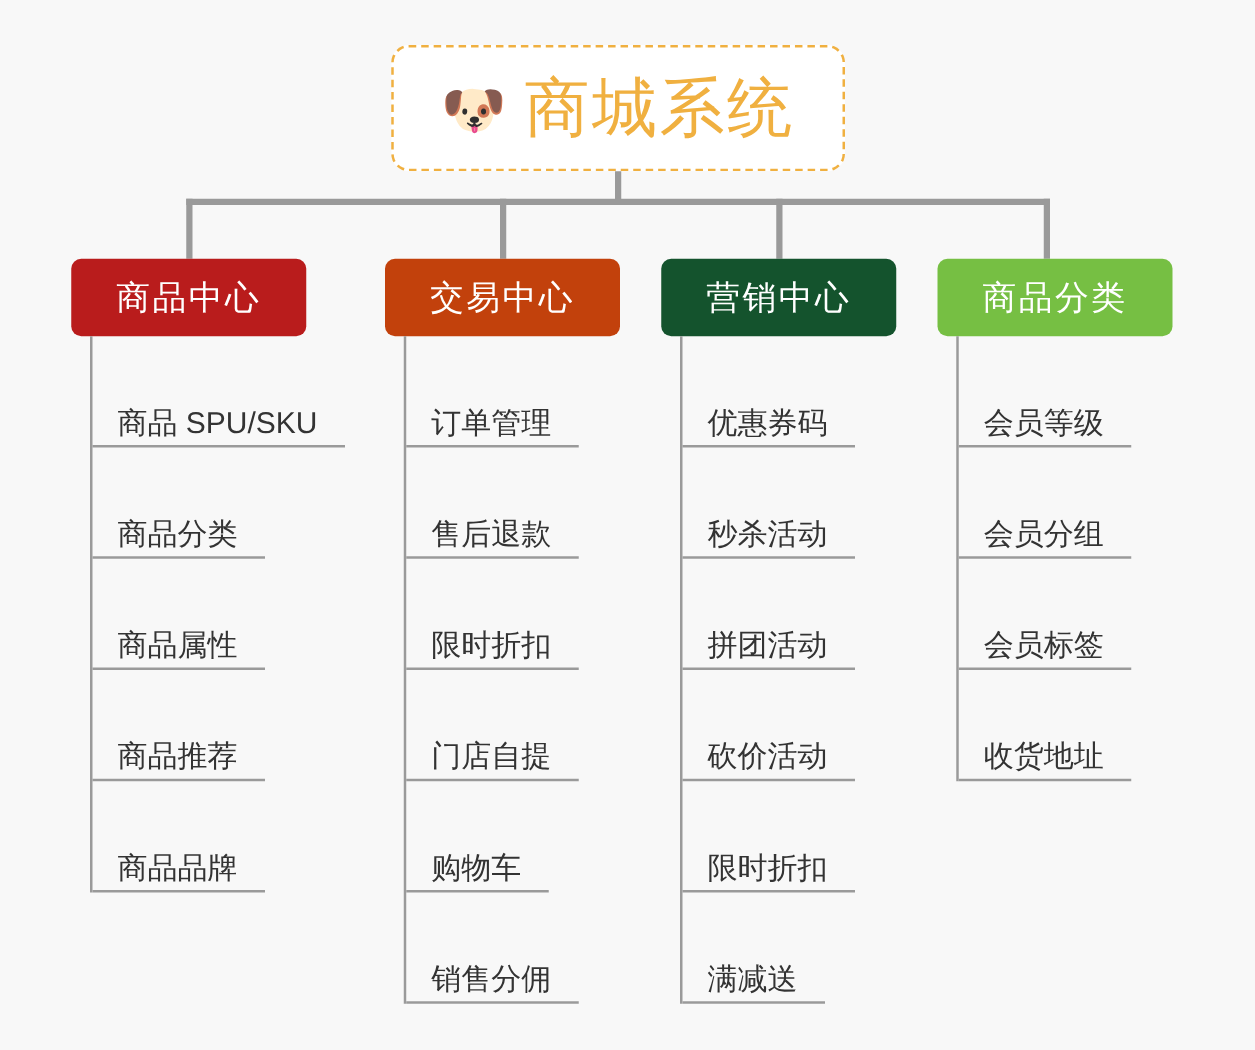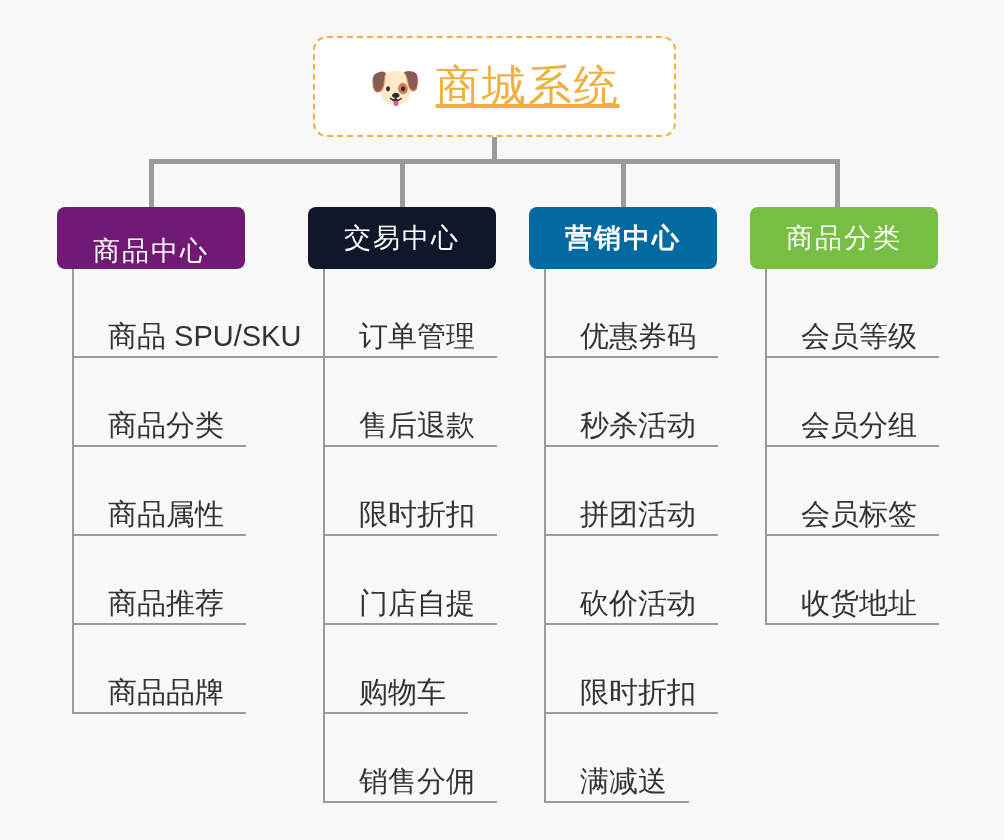--- a/index.html
+++ b/index.html
@@ -38,24 +38,23 @@
   }
   .root-emoji {
     font-size: 42px;
     line-height: 1;
     display: inline-block;
     position: relative;
     top: 1px;
   }
   .root-title {
     color: #f0b040;
-    font-size: 44px;
+    font-size: 52px;
     letter-spacing: 2px;
     white-space: nowrap;
-    text-decoration: underline;
   }
 
   
   .conn {
     position: absolute;
     background: #9a9a9a;
   }
   .conn-stem {
     left: 492px;
     top: 137px;
@@ -104,27 +103,27 @@
   .branch-item {
     height: 89px;
     box-sizing: border-box;
     display: flex;
     align-items: flex-end;
     padding-left: 34px;
   }
   .branch-item-label {
     display: inline-block;
     color: #333333;
-    font-size: 29px;
+    font-size: 24px;
     line-height: 1.05;
     white-space: nowrap;
     padding-bottom: 5px;
     padding-right: 22px;
     margin-left: -34px;
-    padding-left: 34px;
+    padding-left: 20px;
     border-bottom: 2px solid #9a9a9a;
   }
 </style>
 </head>
 <body style="background: rgb(248, 248, 248);">
 
 <div id="mindmap">
 
   <div class="root-node" style="border-color: rgb(240, 176, 64);">
     <span class="root-emoji">🐶</span>
@@ -132,21 +131,21 @@
   </div>
 
   <div class="conn conn-stem" style="background: rgb(154, 154, 154);"></div>
   <div class="conn conn-bar" style="background: rgb(154, 154, 154);"></div>
   <div class="conn conn-drop" style="left: 149px; background: rgb(154, 154, 154);"></div>
   <div class="conn conn-drop" style="left: 400px; background: rgb(154, 154, 154);"></div>
   <div class="conn conn-drop" style="left: 621px; background: rgb(154, 154, 154);"></div>
   <div class="conn conn-drop" style="left: 835px; background: rgb(154, 154, 154);"></div>
 
   <div class="branch" id="branch-0" style="left: 57px;">
-    <div class="branch-head" style="background: #701a75; align-items: flex-end;">
+    <div class="branch-head" style="background: #b91c1c;">
       <span>商品中心</span>
     </div>
     <div class="branch-list">
       <div class="branch-item">
           <span class="branch-item-label">商品 SPU/SKU</span>
         </div>
       <div class="branch-item">
           <span class="branch-item-label">商品分类</span>
         </div>
       <div class="branch-item">
@@ -155,21 +154,21 @@
       <div class="branch-item">
           <span class="branch-item-label">商品推荐</span>
         </div>
       <div class="branch-item">
           <span class="branch-item-label">商品品牌</span>
         </div>
     </div>
   </div>
 
   <div class="branch" id="branch-1" style="left: 308px;">
-    <div class="branch-head" style="background: #0f172a;">
+    <div class="branch-head" style="background: #c2410c;">
       <span>交易中心</span>
     </div>
     <div class="branch-list">
       <div class="branch-item">
           <span class="branch-item-label">订单管理</span>
         </div>
       <div class="branch-item">
           <span class="branch-item-label">售后退款</span>
         </div>
       <div class="branch-item">
@@ -181,21 +180,21 @@
       <div class="branch-item">
           <span class="branch-item-label">购物车</span>
         </div>
       <div class="branch-item">
           <span class="branch-item-label">销售分佣</span>
         </div>
     </div>
   </div>
 
   <div class="branch" id="branch-2" style="left: 529px;">
-    <div class="branch-head" style="background: #0369a1; font-weight: bold;">
+    <div class="branch-head" style="background: #14532d;">
       <span>营销中心</span>
     </div>
     <div class="branch-list">
       <div class="branch-item">
           <span class="branch-item-label">优惠券码</span>
         </div>
       <div class="branch-item">
           <span class="branch-item-label">秒杀活动</span>
         </div>
       <div class="branch-item">

